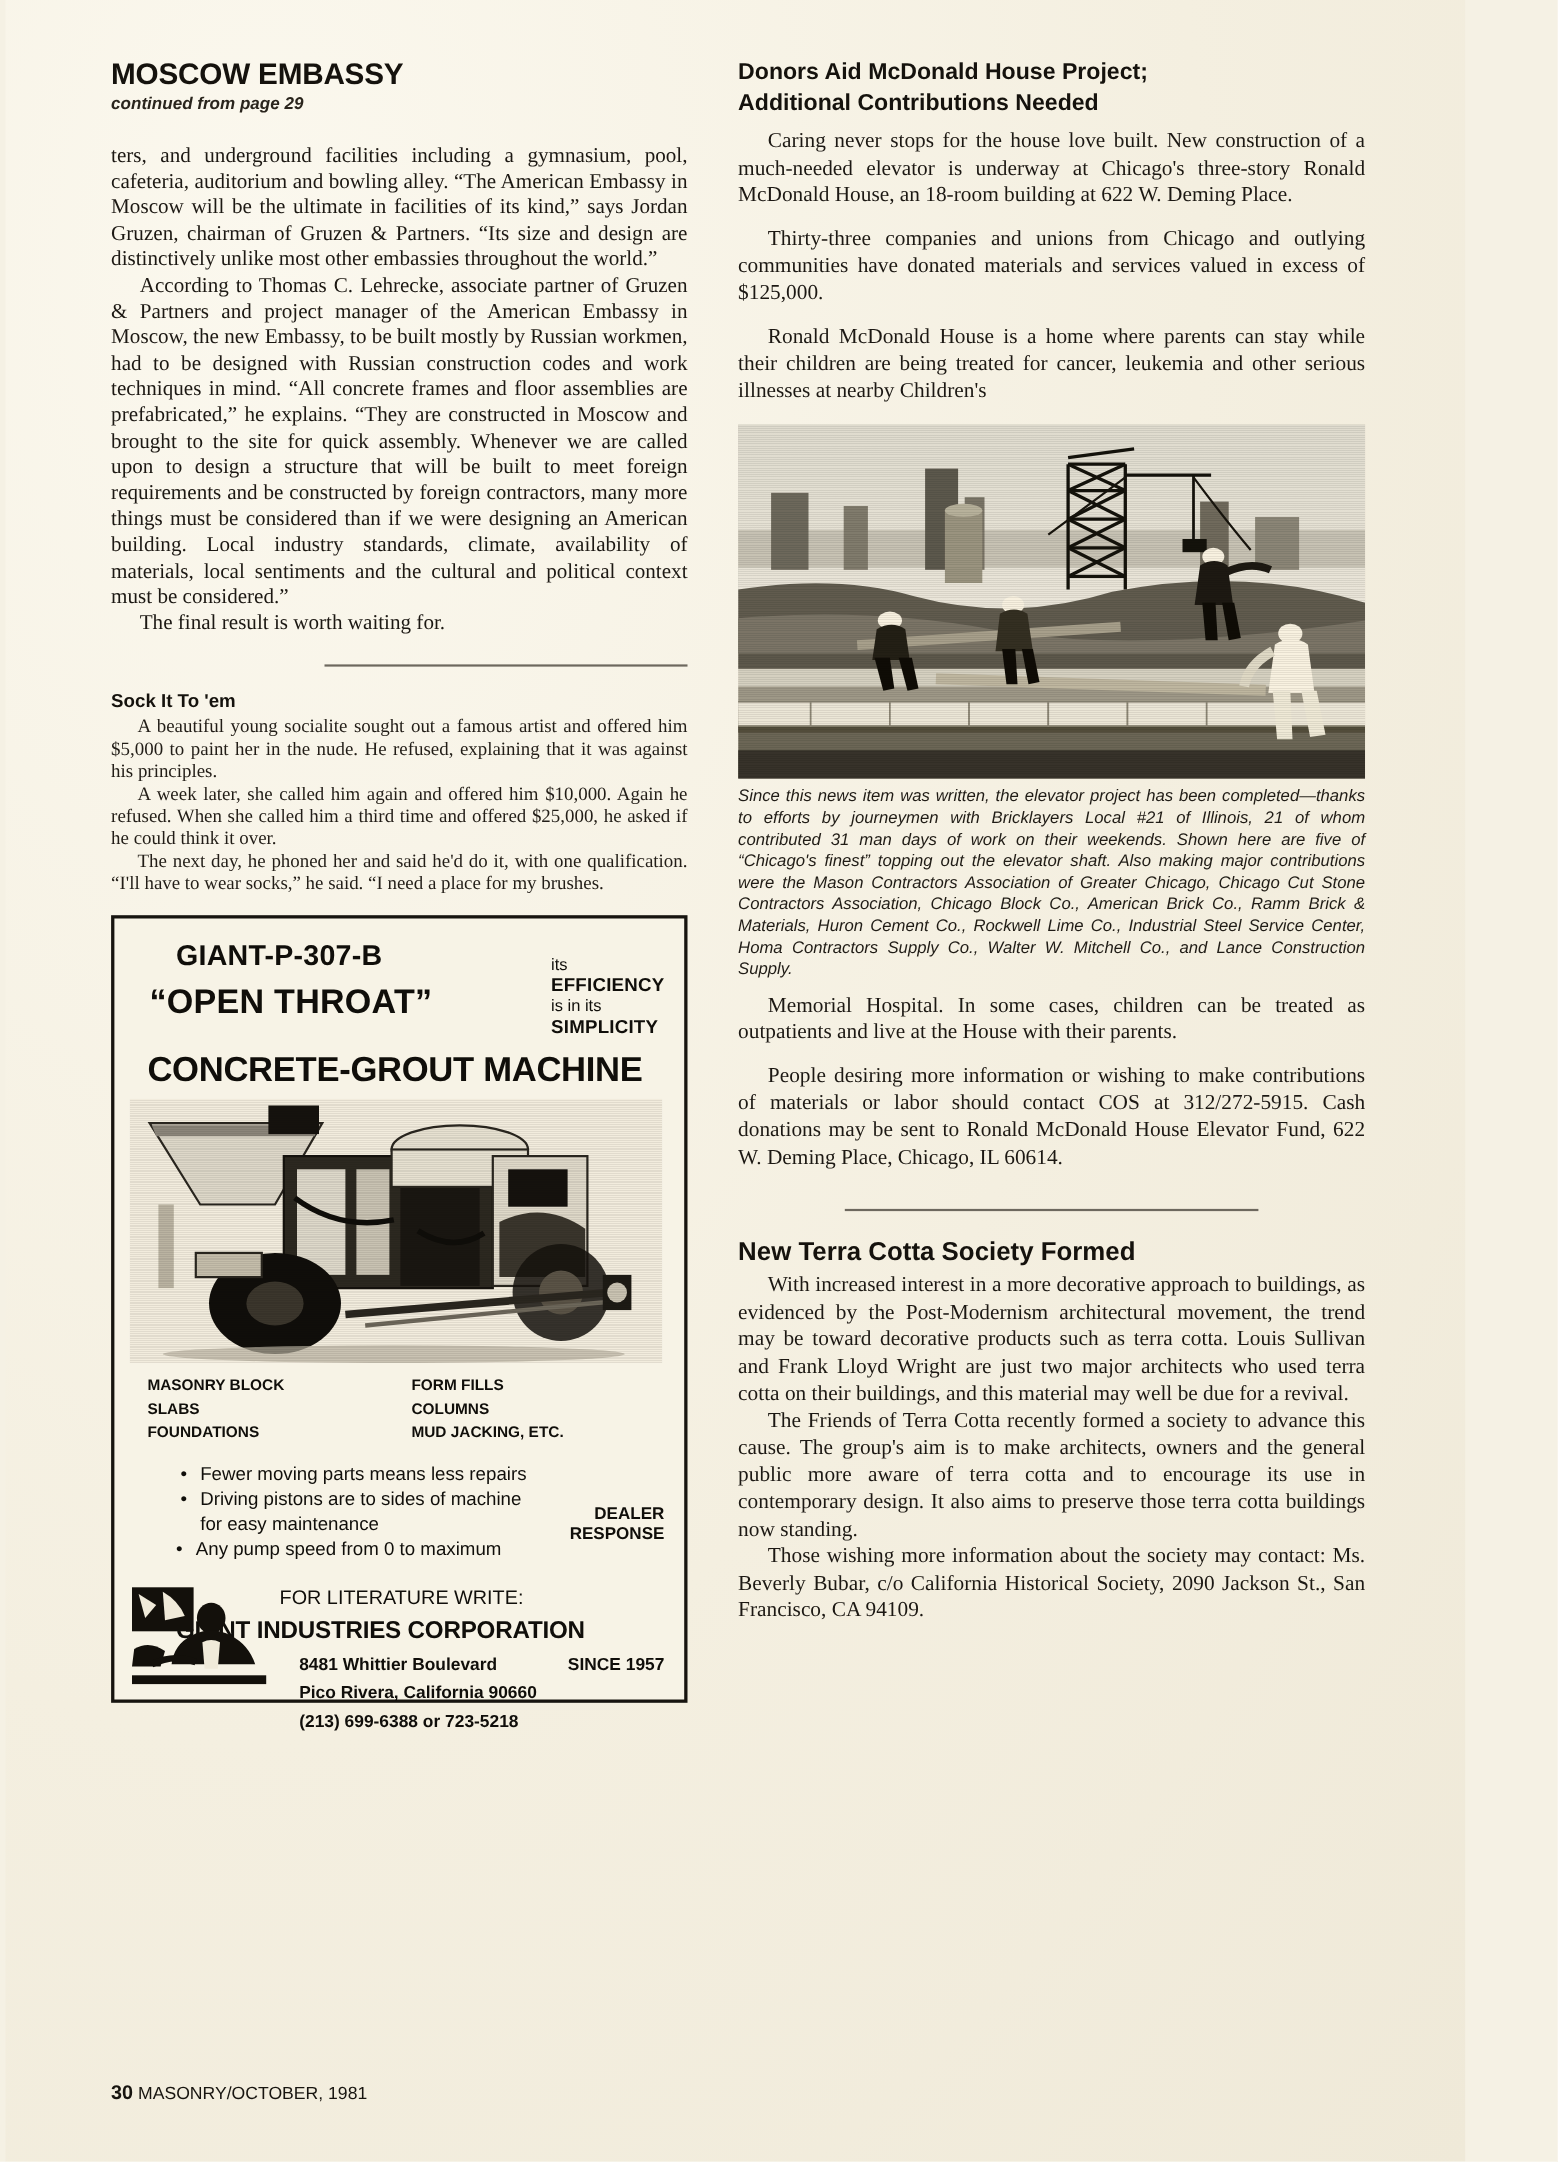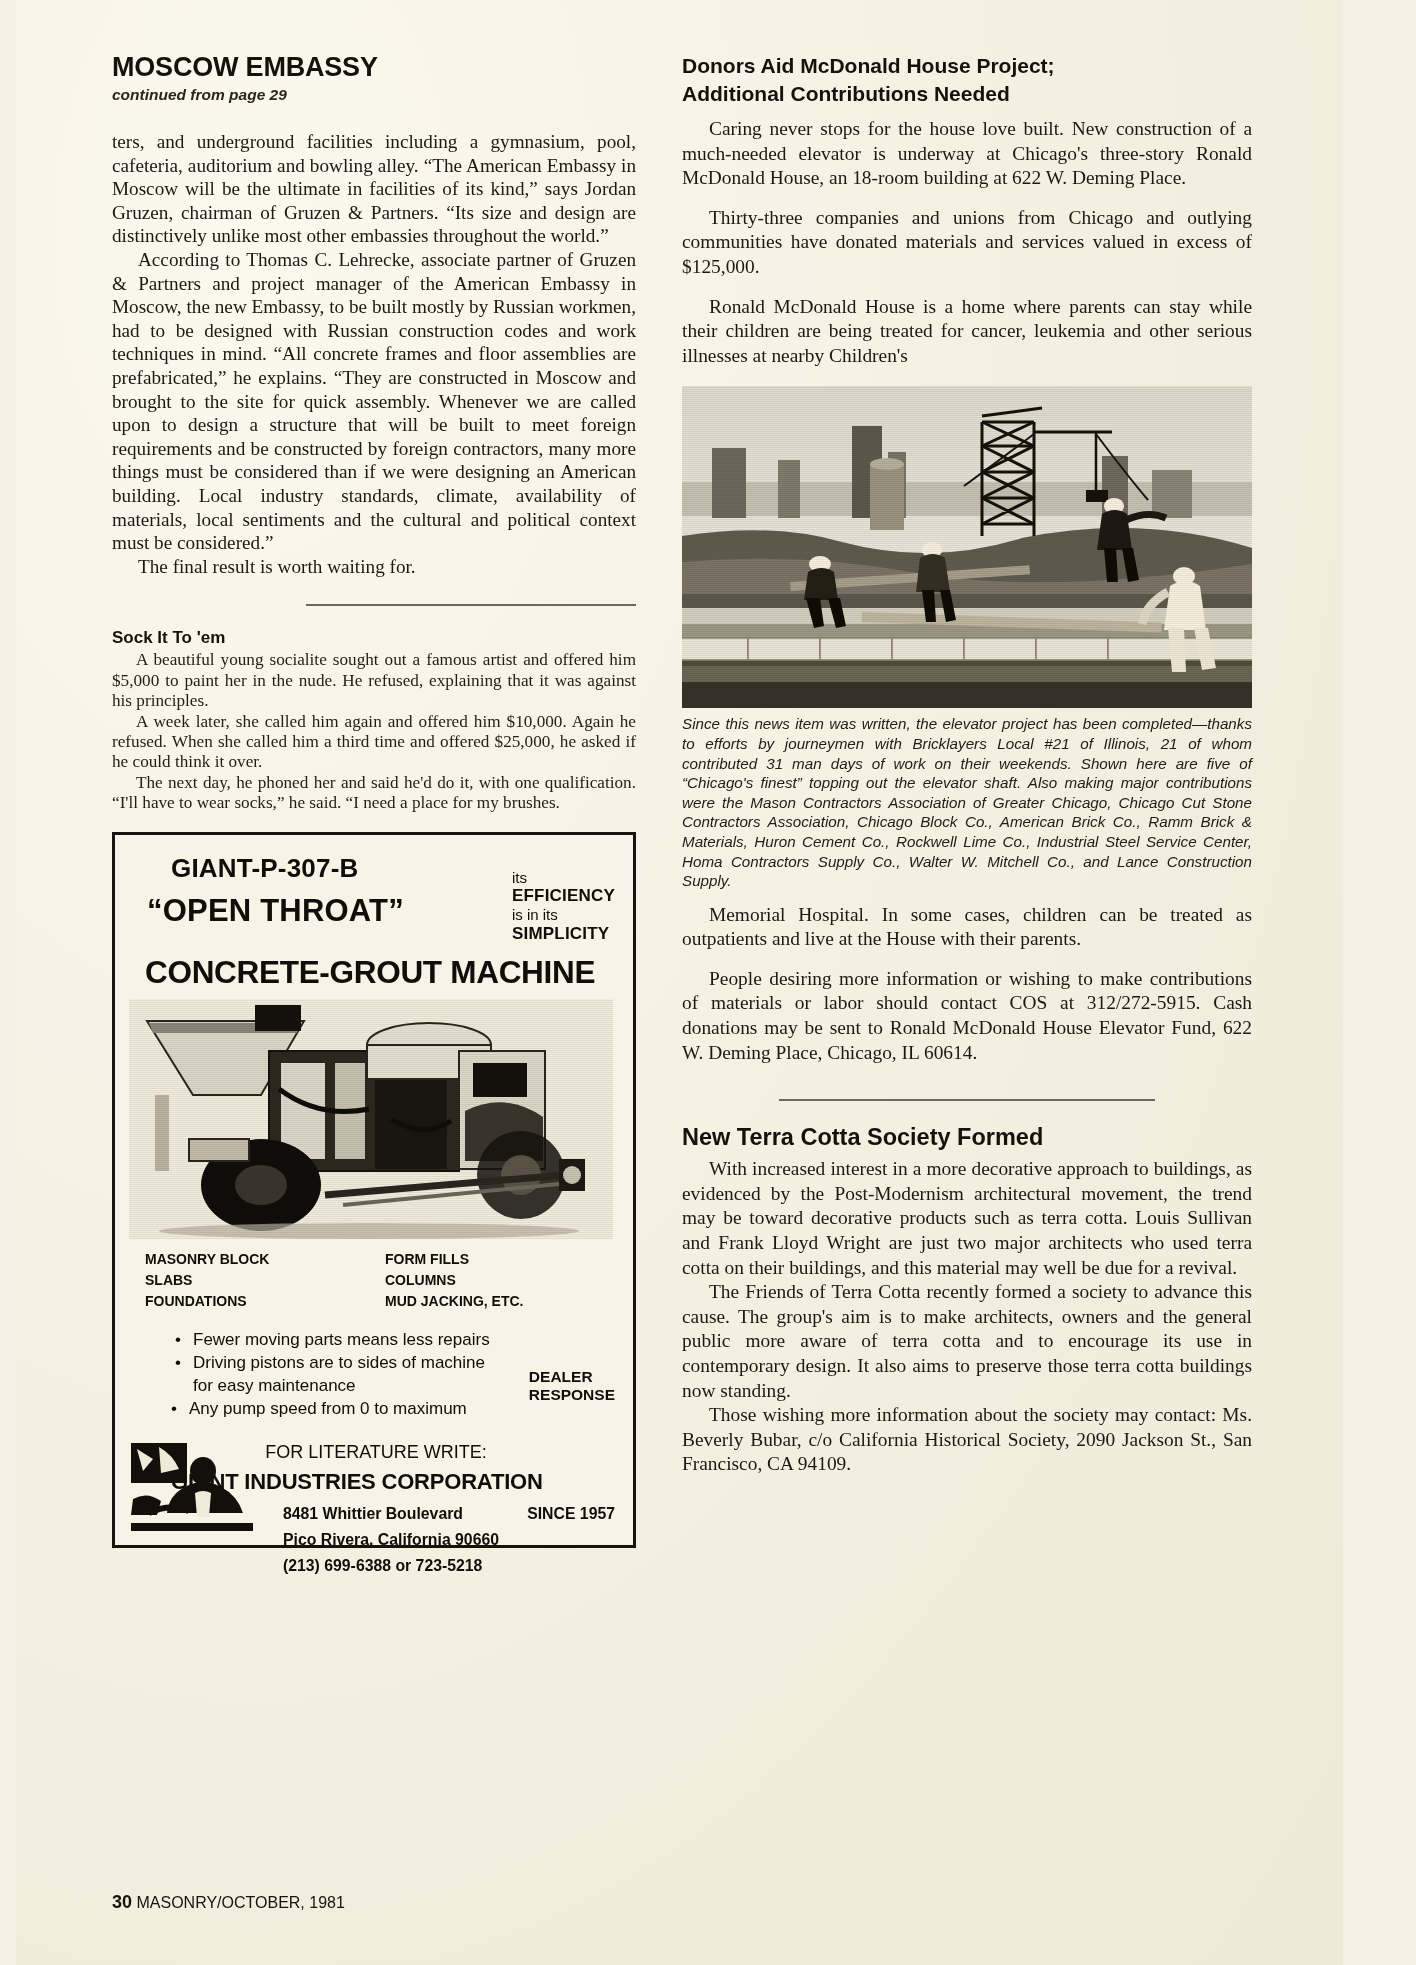--- a/index.html
+++ b/index.html
@@ -8,21 +8,21 @@
     width: 1416px;
     height: 1965px;
     background: #f5f1e4;
     font-family: "Liberation Serif", serif;
     color: #1a1712;
     position: relative;
     overflow: hidden;
   }
   .page {
     position: absolute;
-    left: 16px; top: 0;
+    left: 5px; top: 0;
     width: 1327px; height: 1965px;
     padding: 52px 60px 0 96px;
     background:
       radial-gradient(ellipse at 18% 12%, #fbf8ee 0%, #f4efe0 55%, #efe9d8 100%);
   }
   .cols {
     display: flex;
     gap: 46px;
     height: 1790px;
   }
@@ -187,21 +187,21 @@
     margin: 16px 0 0 42px;
     font-size: 17px;
     line-height: 23px;
     color: #100e0a;
   }
   .ad-bullets div { display: flex; }
   .ad-bullets .b { width: 18px; flex: none; }
   .ad-dealer {
     position: absolute;
     right: 18px; top: 533px;
-    text-align: left;
+    text-align: right;
     font-weight: bold;
     font-size: 15.5px;
     line-height: 18px;
     color: #100e0a;
   }
   .ad-lit {
     margin: 22px 0 0 4px;
     font-size: 18px;
     color: #100e0a;
     text-align: center;

